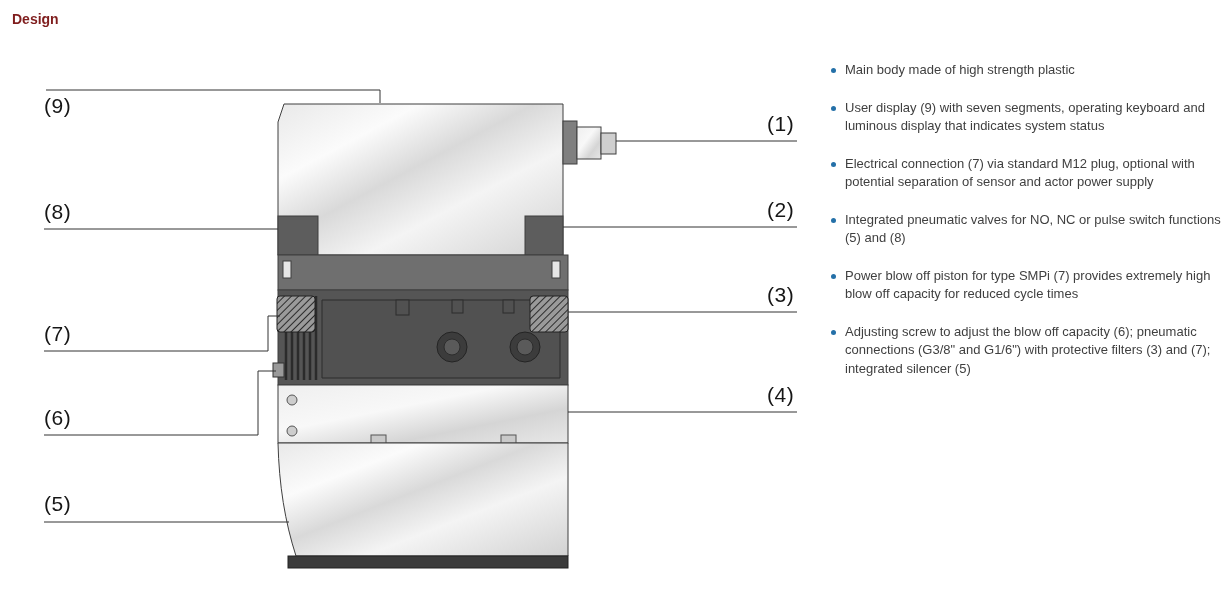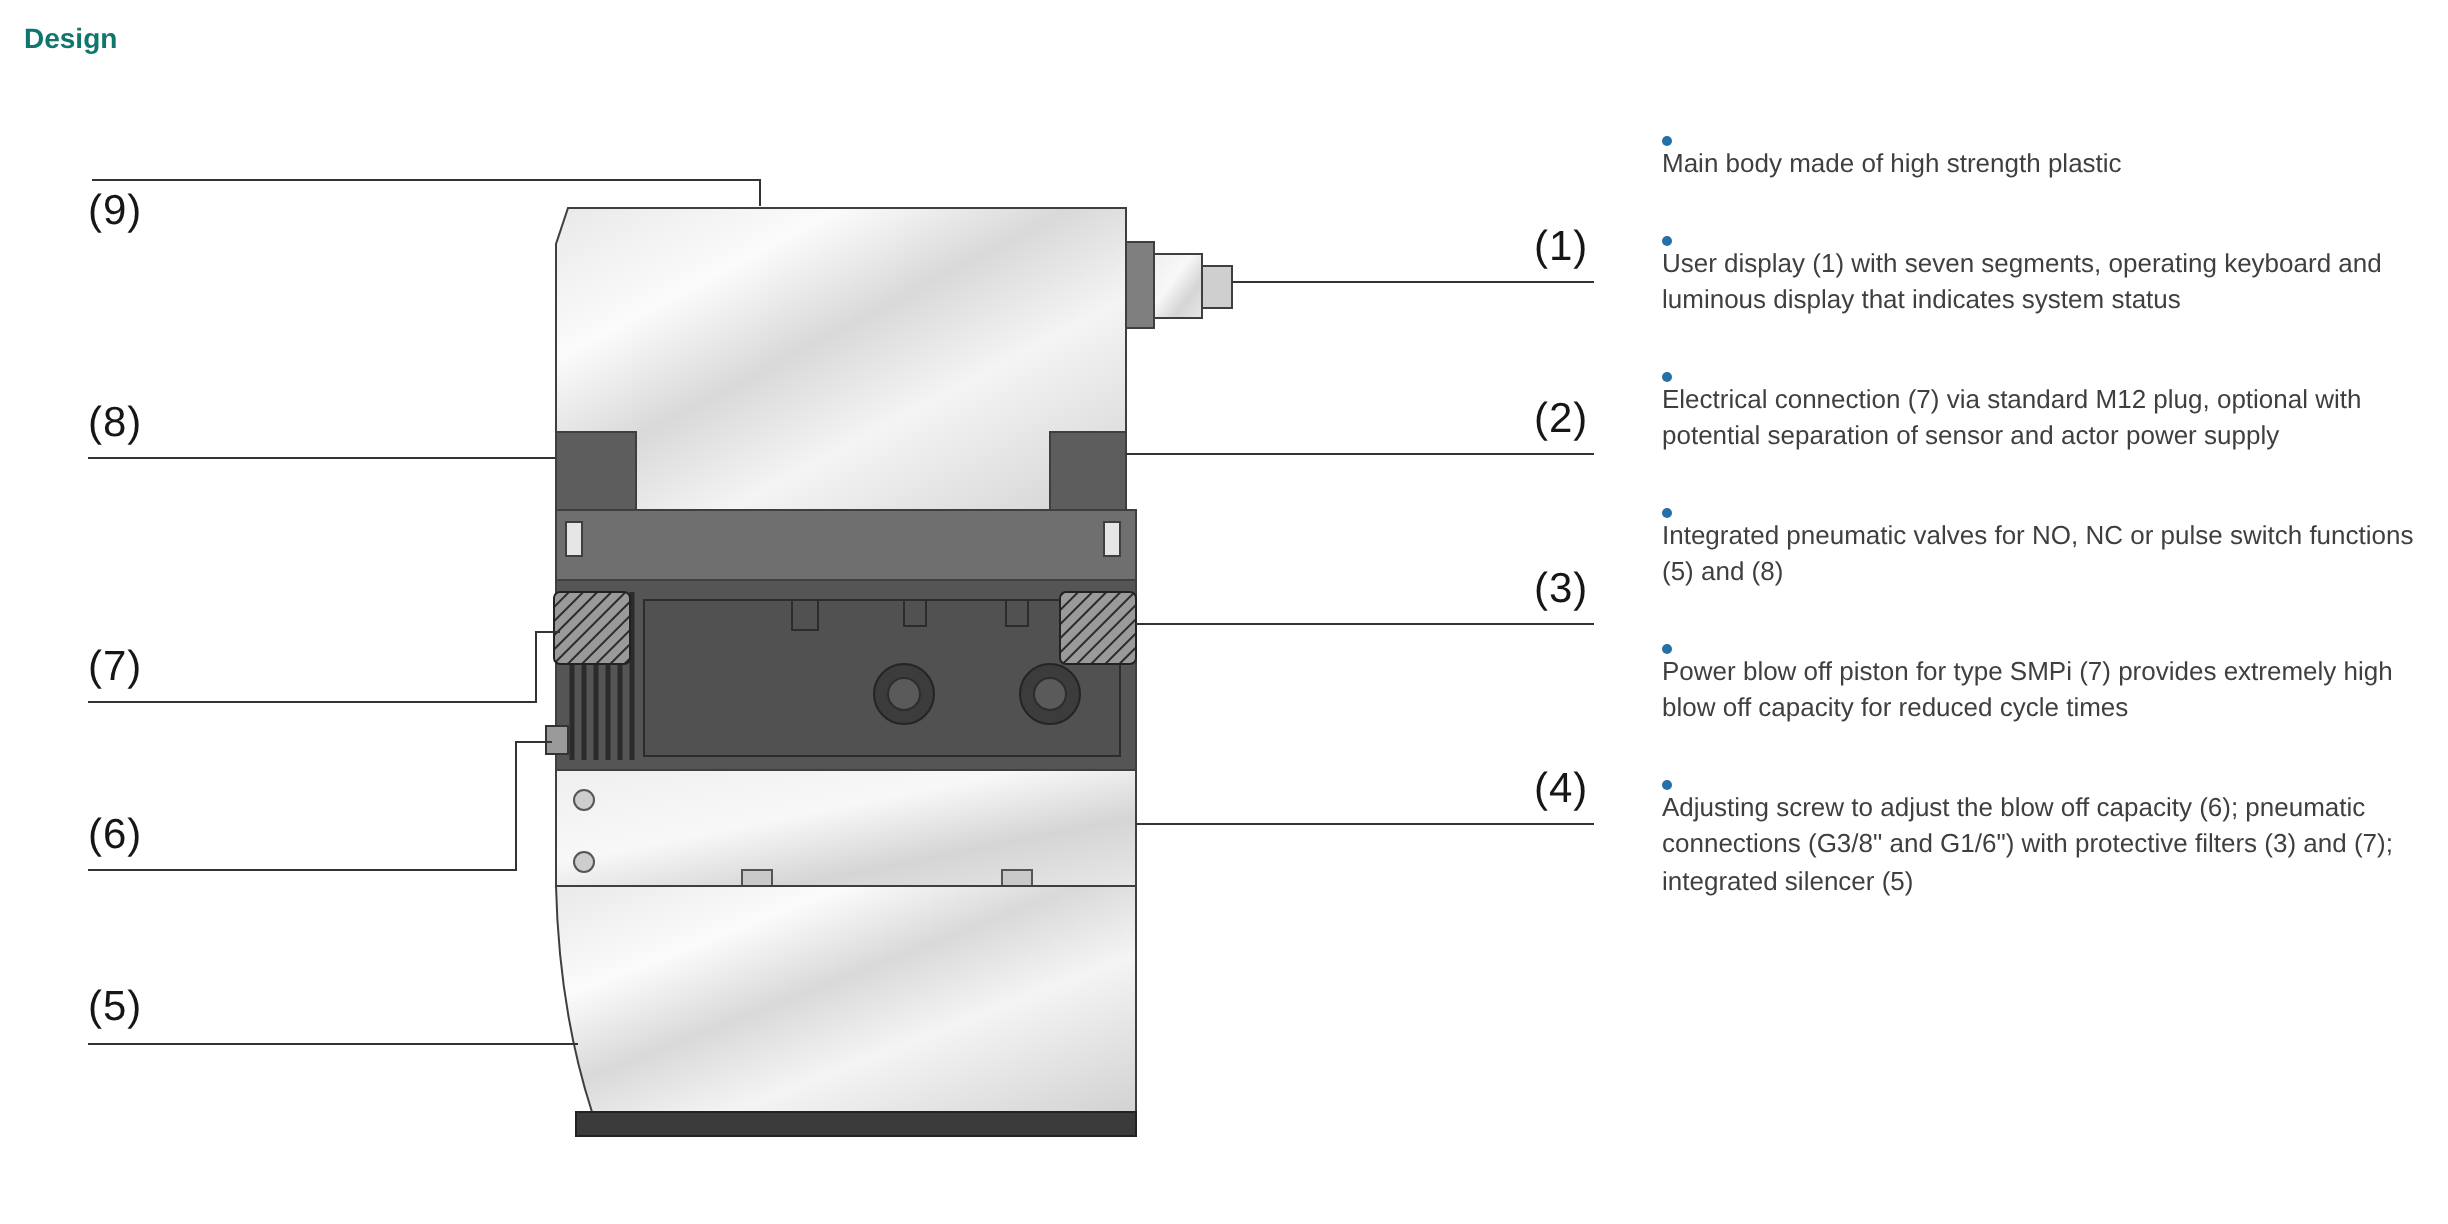--- a/index.html
+++ b/index.html
@@ -6,31 +6,31 @@
   html,body { width:1224px; height:612px; }
   body {
     background:#ffffff;
     font-family:"Liberation Sans", sans-serif;
     position:relative;
     overflow:hidden;
   }
   .stage { position:absolute; left:0; top:0; width:1224px; height:612px; }
   .title {
     position:absolute; left:12px; top:11px;
-    font-size:14px; font-weight:bold; color:#0f766e;
+    font-size:14px; font-weight:bold; color:#7f1d1d;
   }
   .diagram-svg { position:absolute; left:0; top:0; }
   .callout {
     position:absolute;
     font-size:21px; color:#161616; letter-spacing:0.5px;
   }
   .callout.left  { left:44px; }
   .callout.right { left:767px; }
   .features { position:absolute; left:831px; top:61px; width:390px; }
-  .feature { display:flex; margin-bottom:19px;flex-direction:column; }
+  .feature { display:flex; margin-bottom:19px; }
   .bullet {
     width:5px; height:5px; border-radius:50%;
     background:#2470a8; margin:7px 9px 0 0; flex:none;
   }
   .ftext { font-size:13px; line-height:18.5px; color:#3f3f3f; }
 </style>
 </head>
 <body>
 
 <div class="stage">
@@ -155,21 +155,21 @@
   <div class="callout right" style="top:283px">(3)</div>
   <div class="callout right" style="top:383px">(4)</div>
 
   <div class="features">
     <div class="feature">
       <span class="bullet"></span>
       <span class="ftext">Main body made of high strength plastic</span>
     </div>
     <div class="feature">
       <span class="bullet"></span>
-      <span class="ftext">User display (1) with seven segments, operating keyboard and luminous display that indicates system status</span>
+      <span class="ftext">User display (9) with seven segments, operating keyboard and luminous display that indicates system status</span>
     </div>
     <div class="feature">
       <span class="bullet"></span>
       <span class="ftext">Electrical connection (7) via standard M12 plug, optional with potential separation of sensor and actor power supply</span>
     </div>
     <div class="feature">
       <span class="bullet"></span>
       <span class="ftext">Integrated pneumatic valves for NO, NC or pulse switch functions (5) and (8)</span>
     </div>
     <div class="feature">

